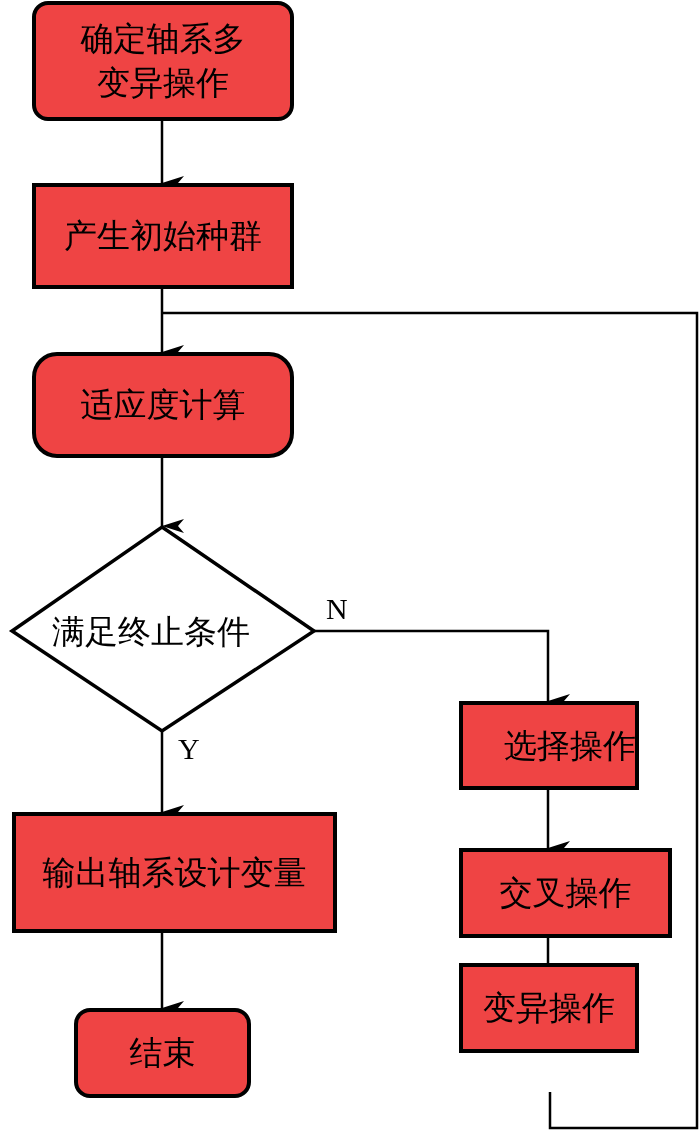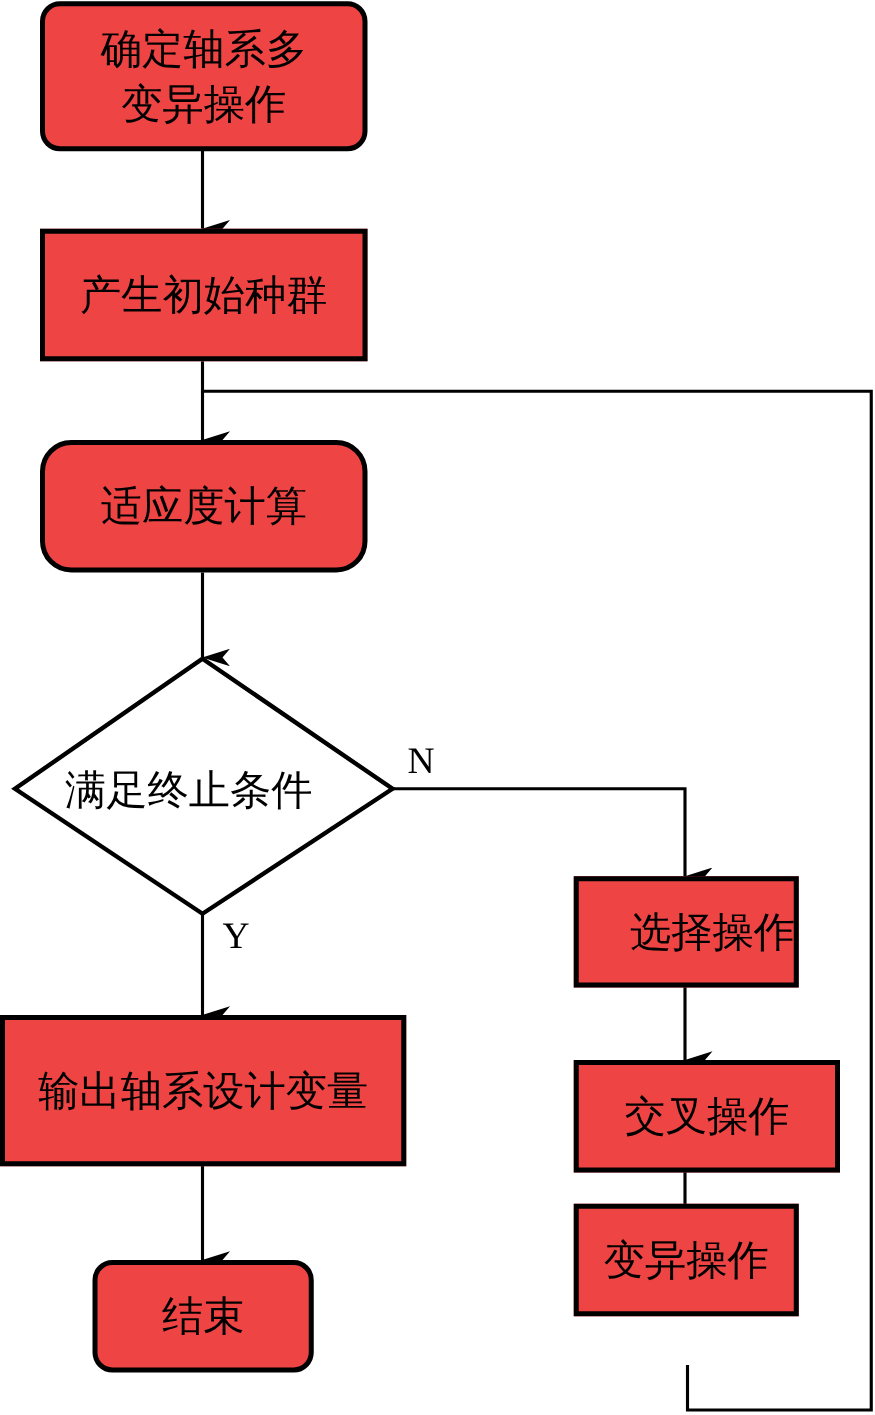--- a/index.html
+++ b/index.html
@@ -49,21 +49,21 @@
 
 <div class="node" style="left:32px; top:352px; width:262px; height:106px;border-radius:25px;">
   <span class="txt">适应度计算</span>
 </div>
 
 <div class="dtext">满足终止条件</div>
 
 <div class="label" style="left:326px; top:592px;">N</div>
 <div class="label" style="left:178px; top:732px;">Y</div>
 
-<div class="node" style="left:0px; top:812px; width:325px; height:121px; flex-direction:column;">
+<div class="node" style="left:12px; top:812px; width:325px; height:121px; flex-direction:column;">
   <span class="txt">输出轴系设计变量</span>
 </div>
 
 <div class="node rounded" style="left:74px; top:1008px; width:177px; height:90px;">
   <span class="txt">结束</span>
 </div>
 
 <div class="node" style="left:459px; top:701px; width:180px; height:89px;padding-left:42px;">
   <span class="txt">选择操作</span>
 </div>

